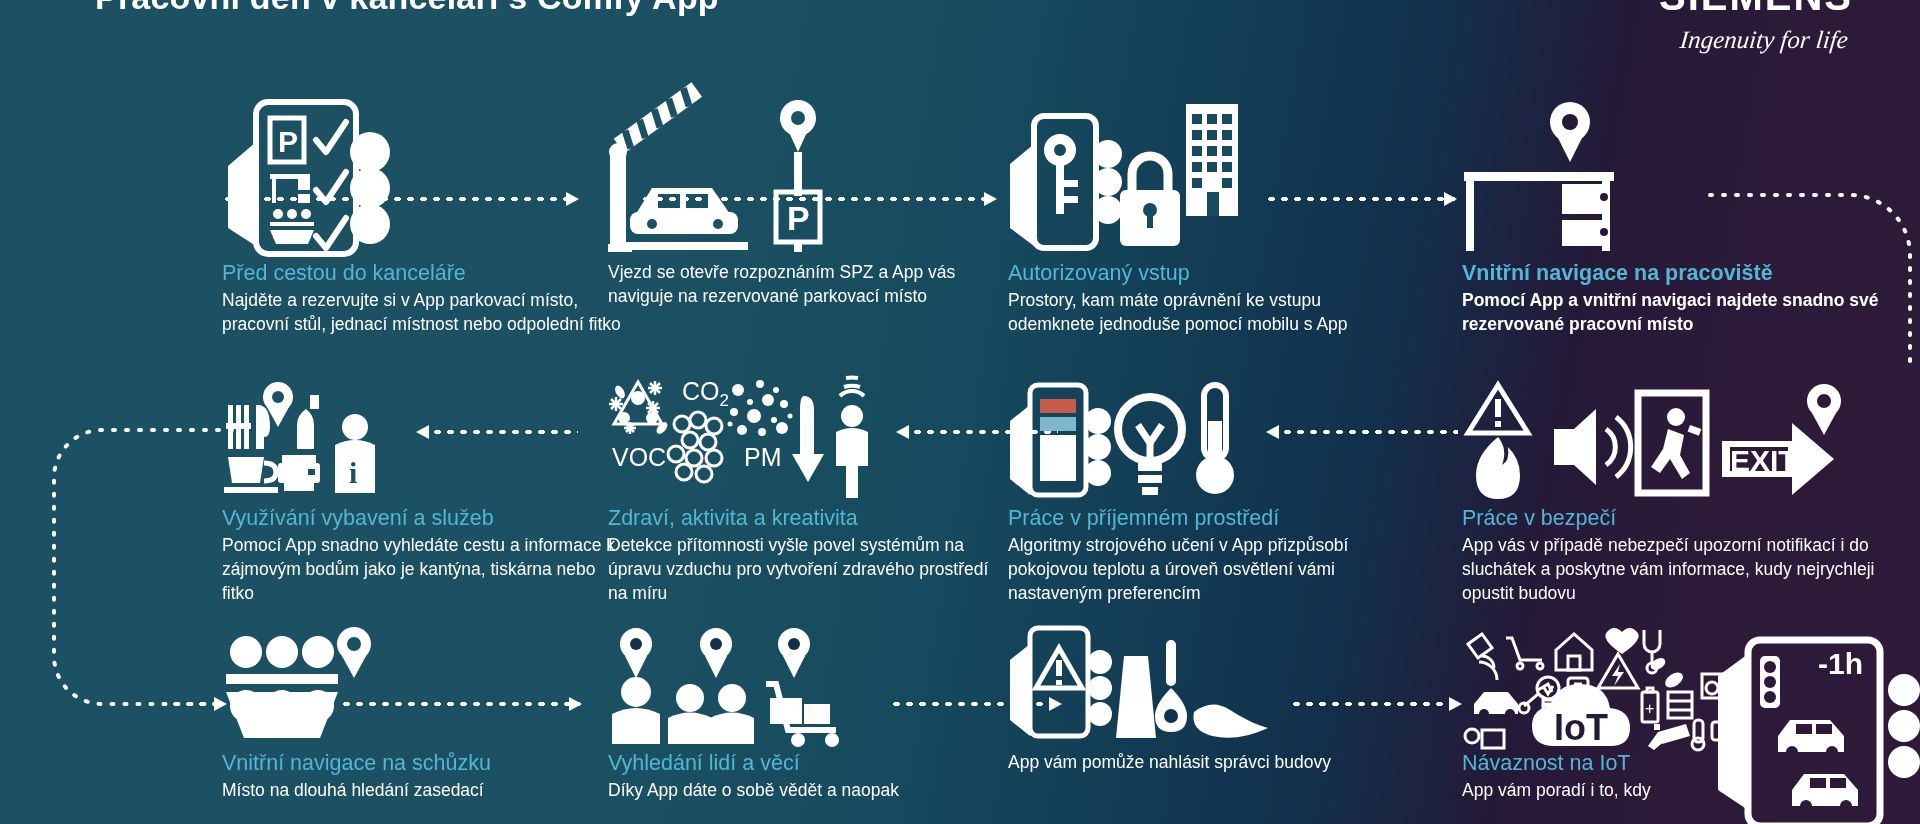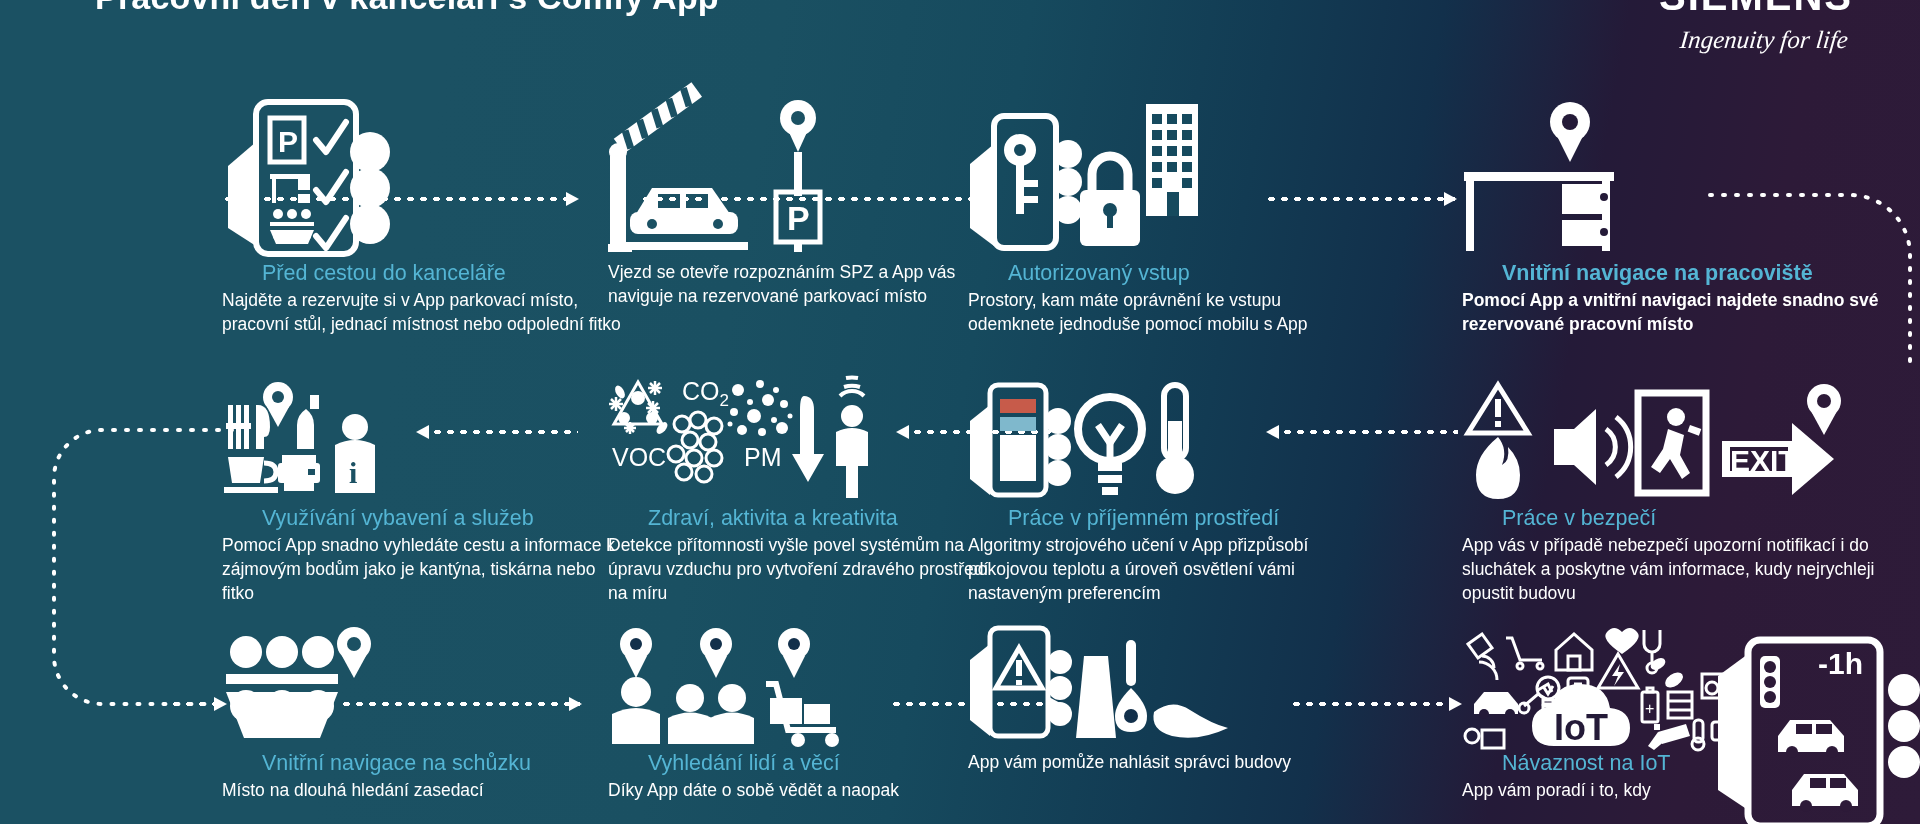--- a/index.html
+++ b/index.html
@@ -67,32 +67,31 @@
     height: 120px;
     display: flex;
     align-items: flex-end;
   }
   .cell-title {
     color: #54b5d4;
     font-size: 21.5px;
     line-height: 26px;
     margin-bottom: 2px;
     white-space: nowrap;
-    margin-left: 40px;
   }
   .cell-body {
     color: #ffffff;
     font-size: 17.5px;
     line-height: 24px;
   }
 
   
   .col1 { left: 222px; }
   .col2 { left: 608px; }
-  .col3 { left: 968px; }
+  .col3 { left: 1008px; }
   .col4 { left: 1462px; }
   
   .row1 { top: 140px; }
   .row2 { top: 385px; }
   .row3 { top: 630px; }
 
   .icon-wrap { position: absolute; bottom: 4px; left: 0; }
 
   
   .arrow { position: absolute; height: 4px; }

